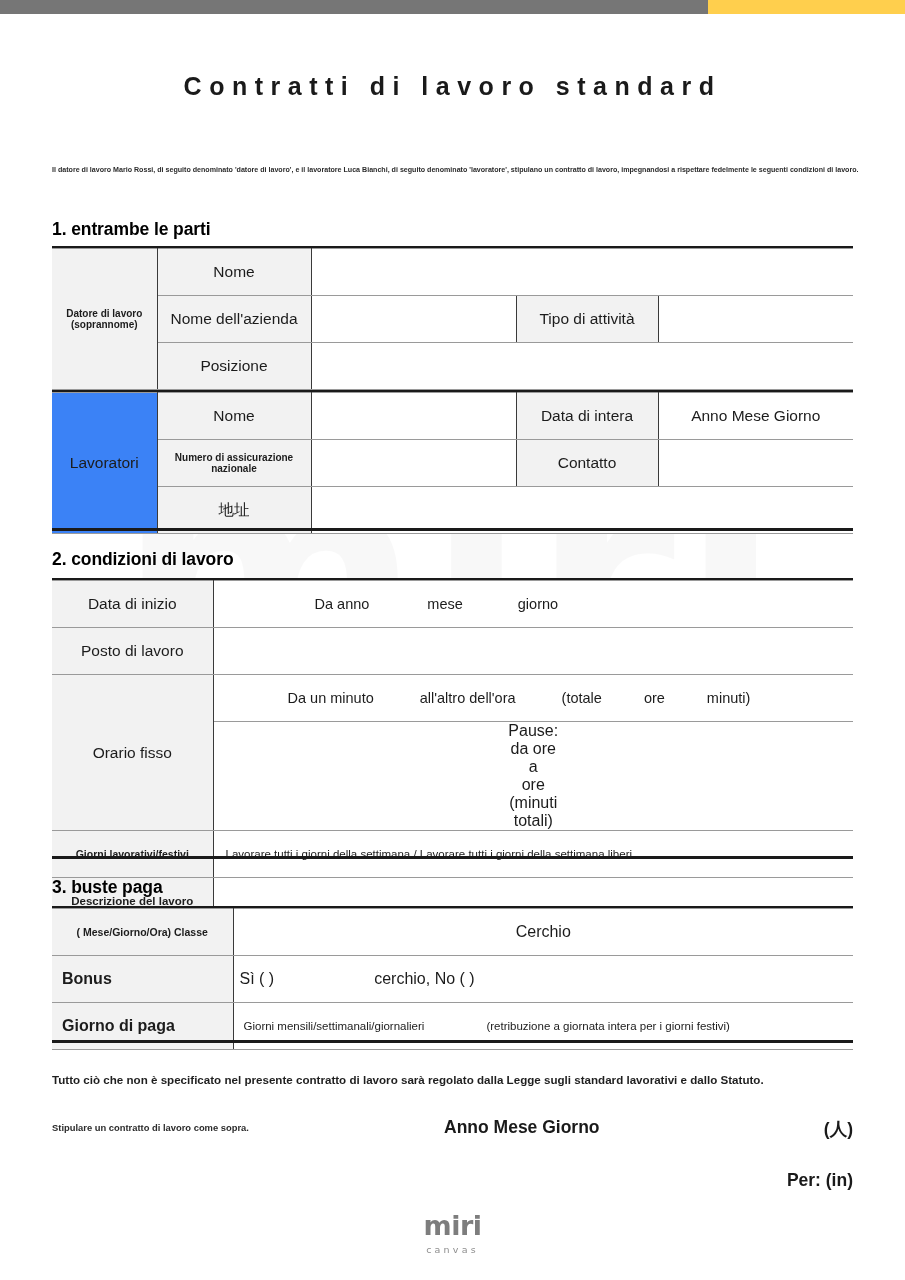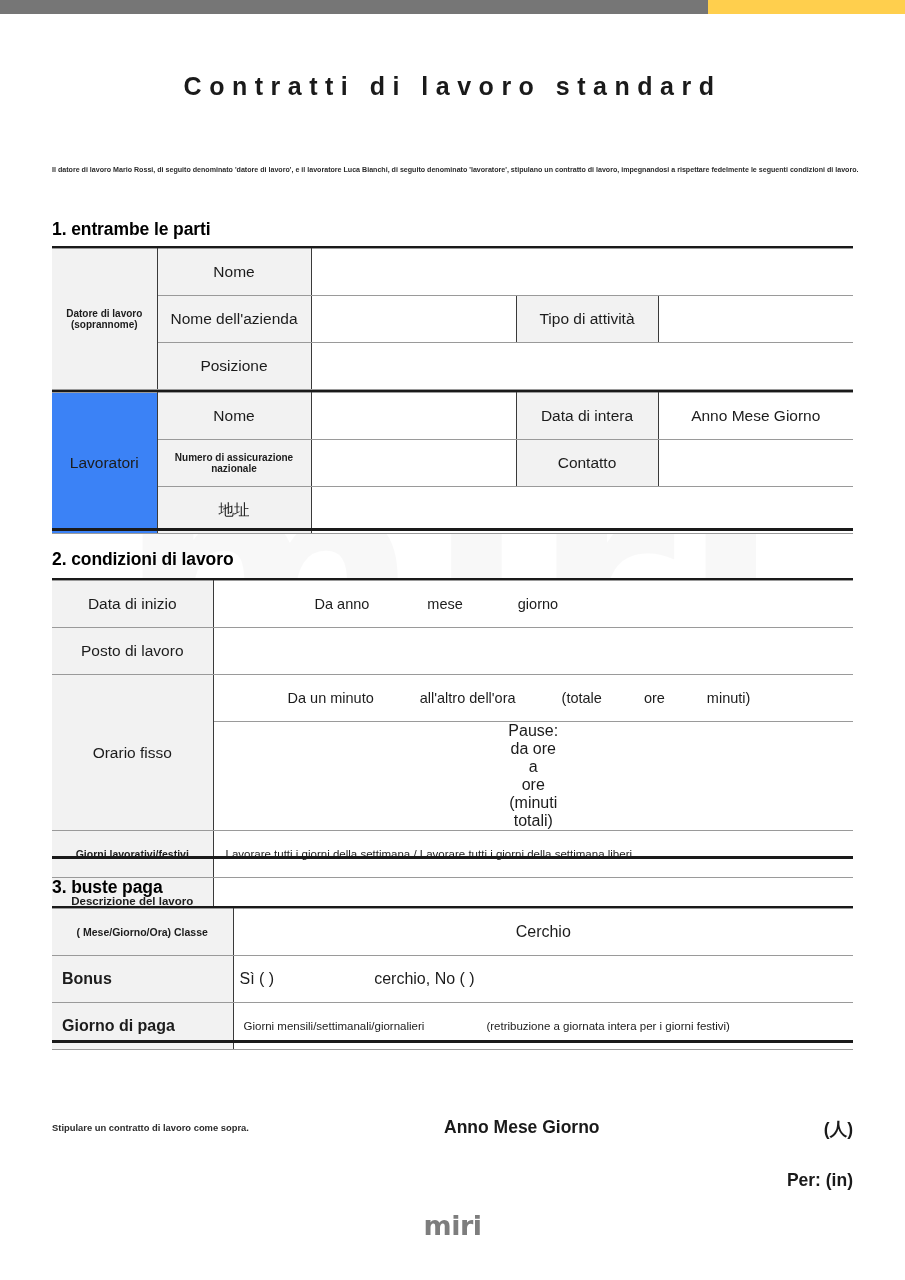--- a/index.html
+++ b/index.html
@@ -409,23 +409,25 @@
               <span class="sp">Giorni mensili/settimanali/giornalieri</span>
               <span class="sp" style="width:62px;"></span>
               <span class="sp">(retribuzione a giornata intera per i giorni festivi)</span>
             </div>
           </td>
         </tr>
       </tbody>
     </table>
     <div class="tbl-bot-rule" style="top:1040px;"></div>
 
+    <div class="closing">Tutto ciò che non è specificato nel presente contratto di lavoro sarà regolato dalla Legge sugli standard lavorativi e dallo Statuto.</div>
     <div class="sign-note">Stipulare un contratto di lavoro come sopra.</div>
     <div class="sign-date">Anno Mese Giorno</div>
     <div class="sign-person">(人)</div>
     <div class="sign-for">Per: (in)</div>
 
     <div class="logo">
       <div class="logo-main">miri</div>
+      <div class="logo-sub">canvas</div>
     </div>
 
   </div>
 </div>
 
 </body></html>

